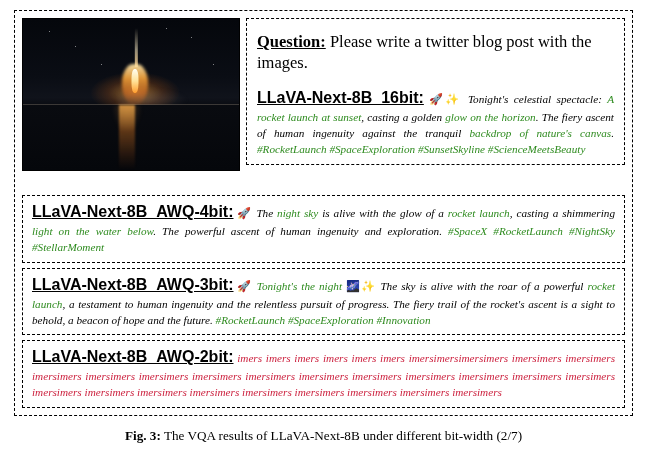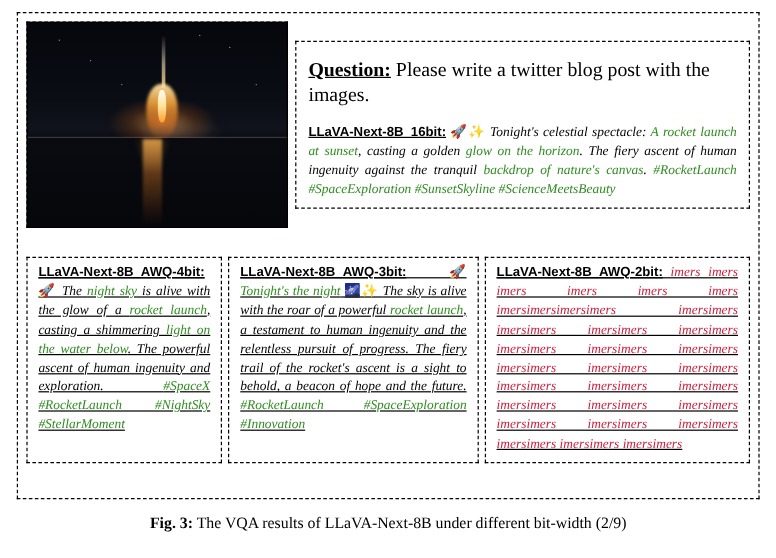--- a/index.html
+++ b/index.html
@@ -31,21 +31,21 @@
     height: 406px;
     box-sizing: border-box;
     border: 1.6px dashed #000000;
     padding: 7px;
     display: flex;
     flex-direction: column;
   }
   .top-row {
     display: flex;
     flex-direction: row;
-    align-items: center;
+    align-items: flex-start;
     height: 172px;
   }
   .image-cell {
     width: 218px;
     height: 100%;
     box-sizing: border-box;
     border: 1.2px dashed #000000;
     margin-right: 6px;
     position: relative;
     overflow: hidden;
@@ -164,34 +164,34 @@
   }
   .answer-block {
     font-size: 11.2px;
     line-height: 1.42;
     text-align: justify;
     margin: 0;
   }
   .model-label {
     font-family: "Liberation Sans", sans-serif;
     font-weight: bold;
-    font-size: 11px;
+    font-size: 16px;
     text-decoration: underline;
     color: #000;
   }
   .seg-black { color: #000000; font-style: italic; }
   .seg-green { color: #2e8b1f; font-style: italic; }
   .seg-red { color: #cc1f3d; font-style: italic; }
   .emoji { font-style: normal; }
 
   .rows-box {
     margin-top: 24px;
     display: flex;
+    flex-direction: column;
     gap: 5px;
-    text-decoration: underline;
   }
   .row-cell {
     box-sizing: border-box;
     border: 1.2px dashed #000000;
     padding: 5px 9px 6px 9px;
   }
   .caption {
     position: absolute;
     left: 14px;
     top: 428px;
@@ -255,16 +255,16 @@
         <div class="answer-block">
           <span class="model-label">LLaVA-Next-8B_AWQ-2bit:</span><span class="answer-text"><span class="seg-red"> imers imers imers imers imers imers imersimersimersimers imersimers imersimers imersimers imersimers imersimers imersimers imersimers imersimers imersimers imersimers imersimers imersimers imersimers imersimers imersimers imersimers imersimers imersimers imersimers imersimers imersimers imersimers</span></span>
         </div>
       </div>
     </div>
 
   </div>
 
   <div class="caption">
     <b>Fig. 3:</b>
-    <span>The VQA results of LLaVA-Next-8B under different bit-width (2/9)</span>
+    <span>The VQA results of LLaVA-Next-8B under different bit-width (2/7)</span>
   </div>
 
 </div>
 
 </body></html>

